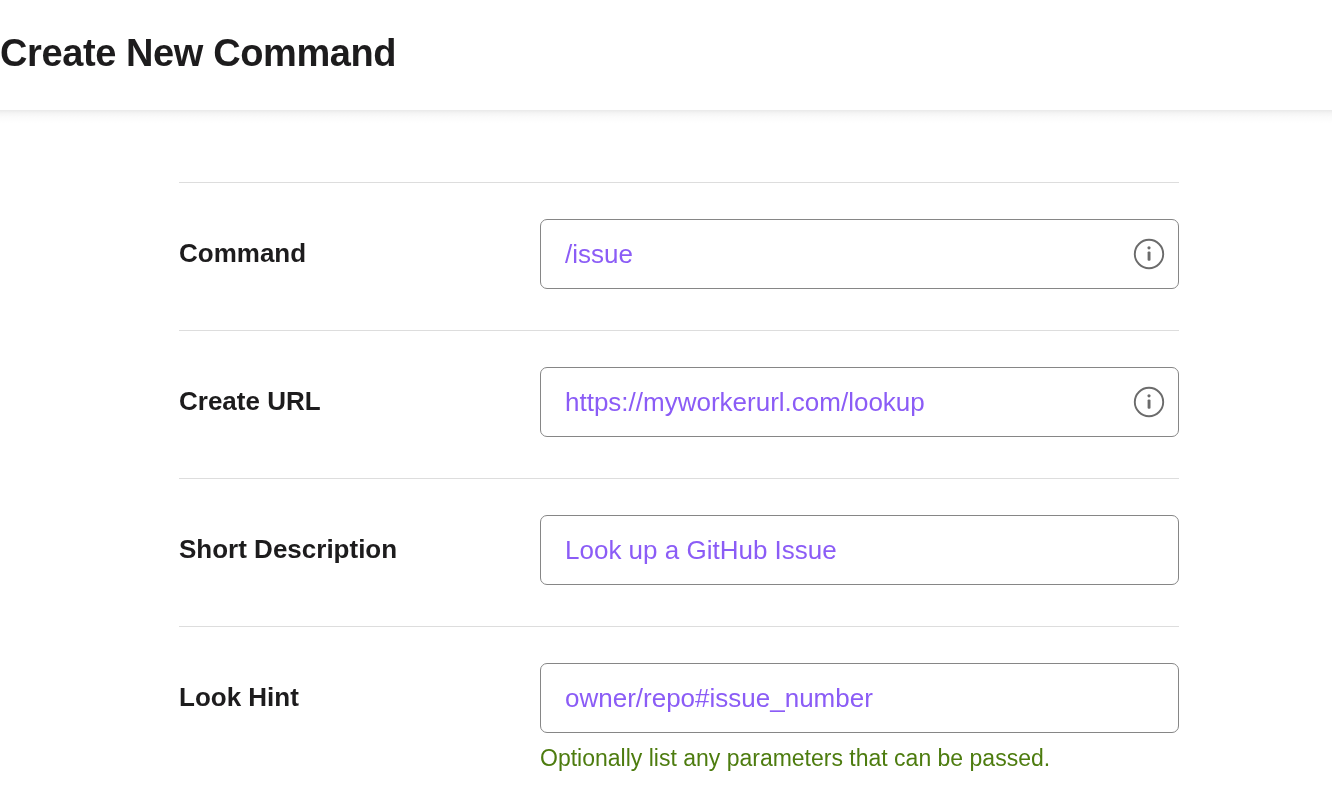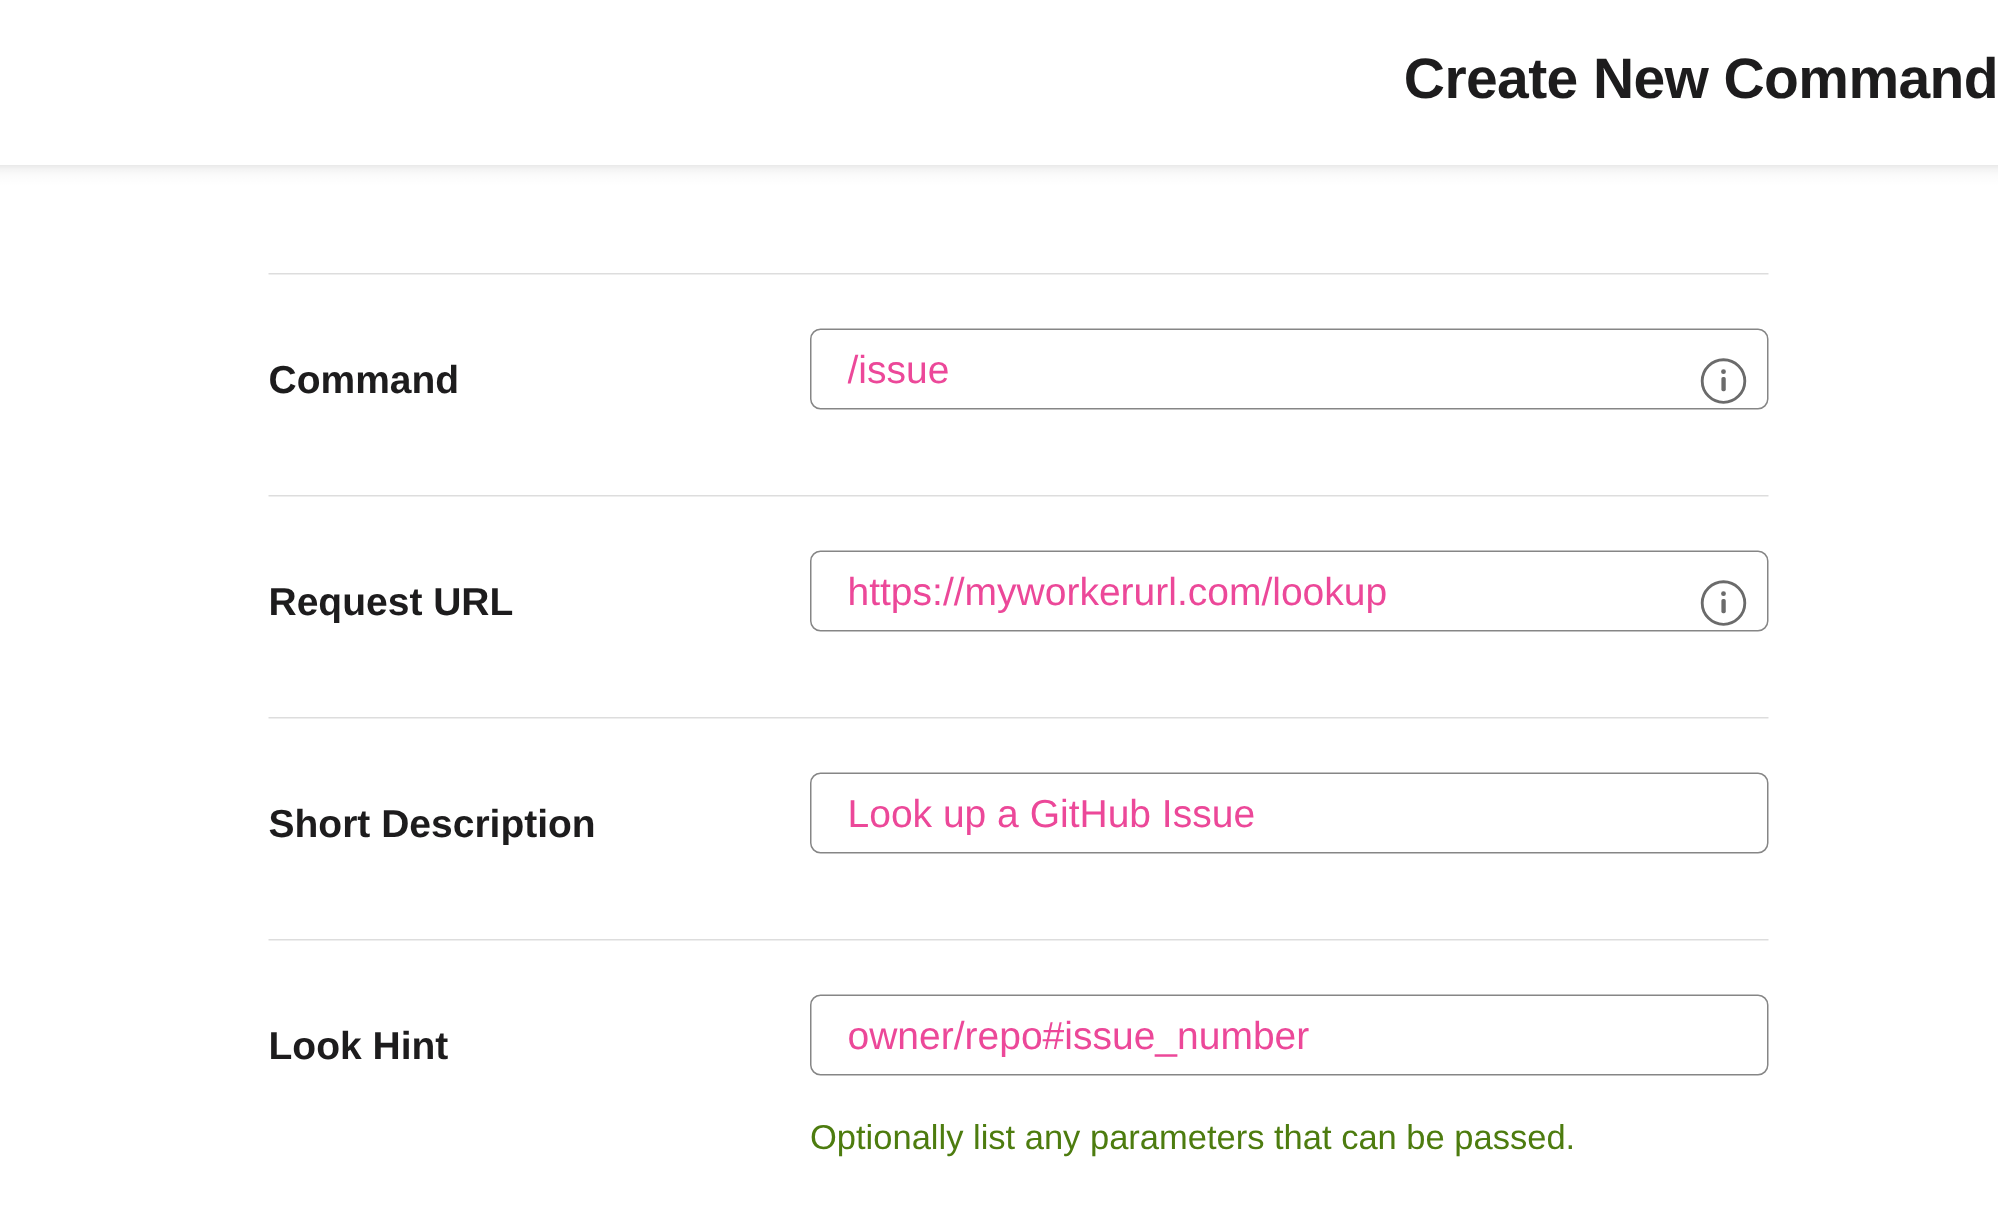--- a/index.html
+++ b/index.html
@@ -22,21 +22,21 @@
 
   
   .header {
     position: absolute;
     top: 0; left: 0;
     width: 1332px;
     height: 110px;
     background: #ffffff;
     display: flex;
     align-items: center;
-    justify-content: flex-end;
+    justify-content: flex-start;
   }
   .header-title {
     font-size: 38px;
     font-weight: bold;
     color: #1d1c1d;
     letter-spacing: -0.4px;
     line-height: 1;
     margin: 0;
     padding-bottom: 4px;
   }
@@ -99,27 +99,27 @@
   .input-wrap {
     position: absolute;
     left: 540px;
     width: 639px;
     height: 70px;
     top: 19px;
   }
 
   .text-input {
     width: 100%;
-    height: 54px;
+    height: 70px;
     border: 1px solid #868686;
     border-radius: 7px;
     background: #ffffff;
     font-family: "Liberation Sans", "DejaVu Sans", sans-serif;
     font-size: 26px;
-    color: #ec4899;
+    color: #8b5cf6;
     padding: 0 52px 0 24px;
     outline: none;
     line-height: 68px;
     display: block;
   }
   .text-input.no-icon { padding-right: 36px; }
   .text-input::placeholder { color: #868686; }
 
   .info-icon {
     position: absolute;
@@ -165,21 +165,21 @@
             <circle cx="16" cy="9.8" r="1.6" fill="#6b6b6b"></circle>
             <rect x="14.6" y="13.4" width="2.9" height="9.4" rx="1.1" fill="#6b6b6b"></rect>
           </svg>
         </span>
       </div>
     </div>
 
     <div class="divider d2"></div>
 
     <div class="form-row row-request-url">
-      <div class="field-label">Request URL</div>
+      <div class="field-label">Create URL</div>
       <div class="input-wrap">
         <input class="text-input" type="text" value="https://myworkerurl.com/lookup" style="">
         <span class="info-icon">
           <svg width="32" height="32" viewBox="0 0 32 32">
             <circle cx="16" cy="16" r="14.2" fill="none" stroke="#6b6b6b" stroke-width="1.9"></circle>
             <circle cx="16" cy="9.8" r="1.6" fill="#6b6b6b"></circle>
             <rect x="14.6" y="13.4" width="2.9" height="9.4" rx="1.1" fill="#6b6b6b"></rect>
           </svg>
         </span>
       </div>

